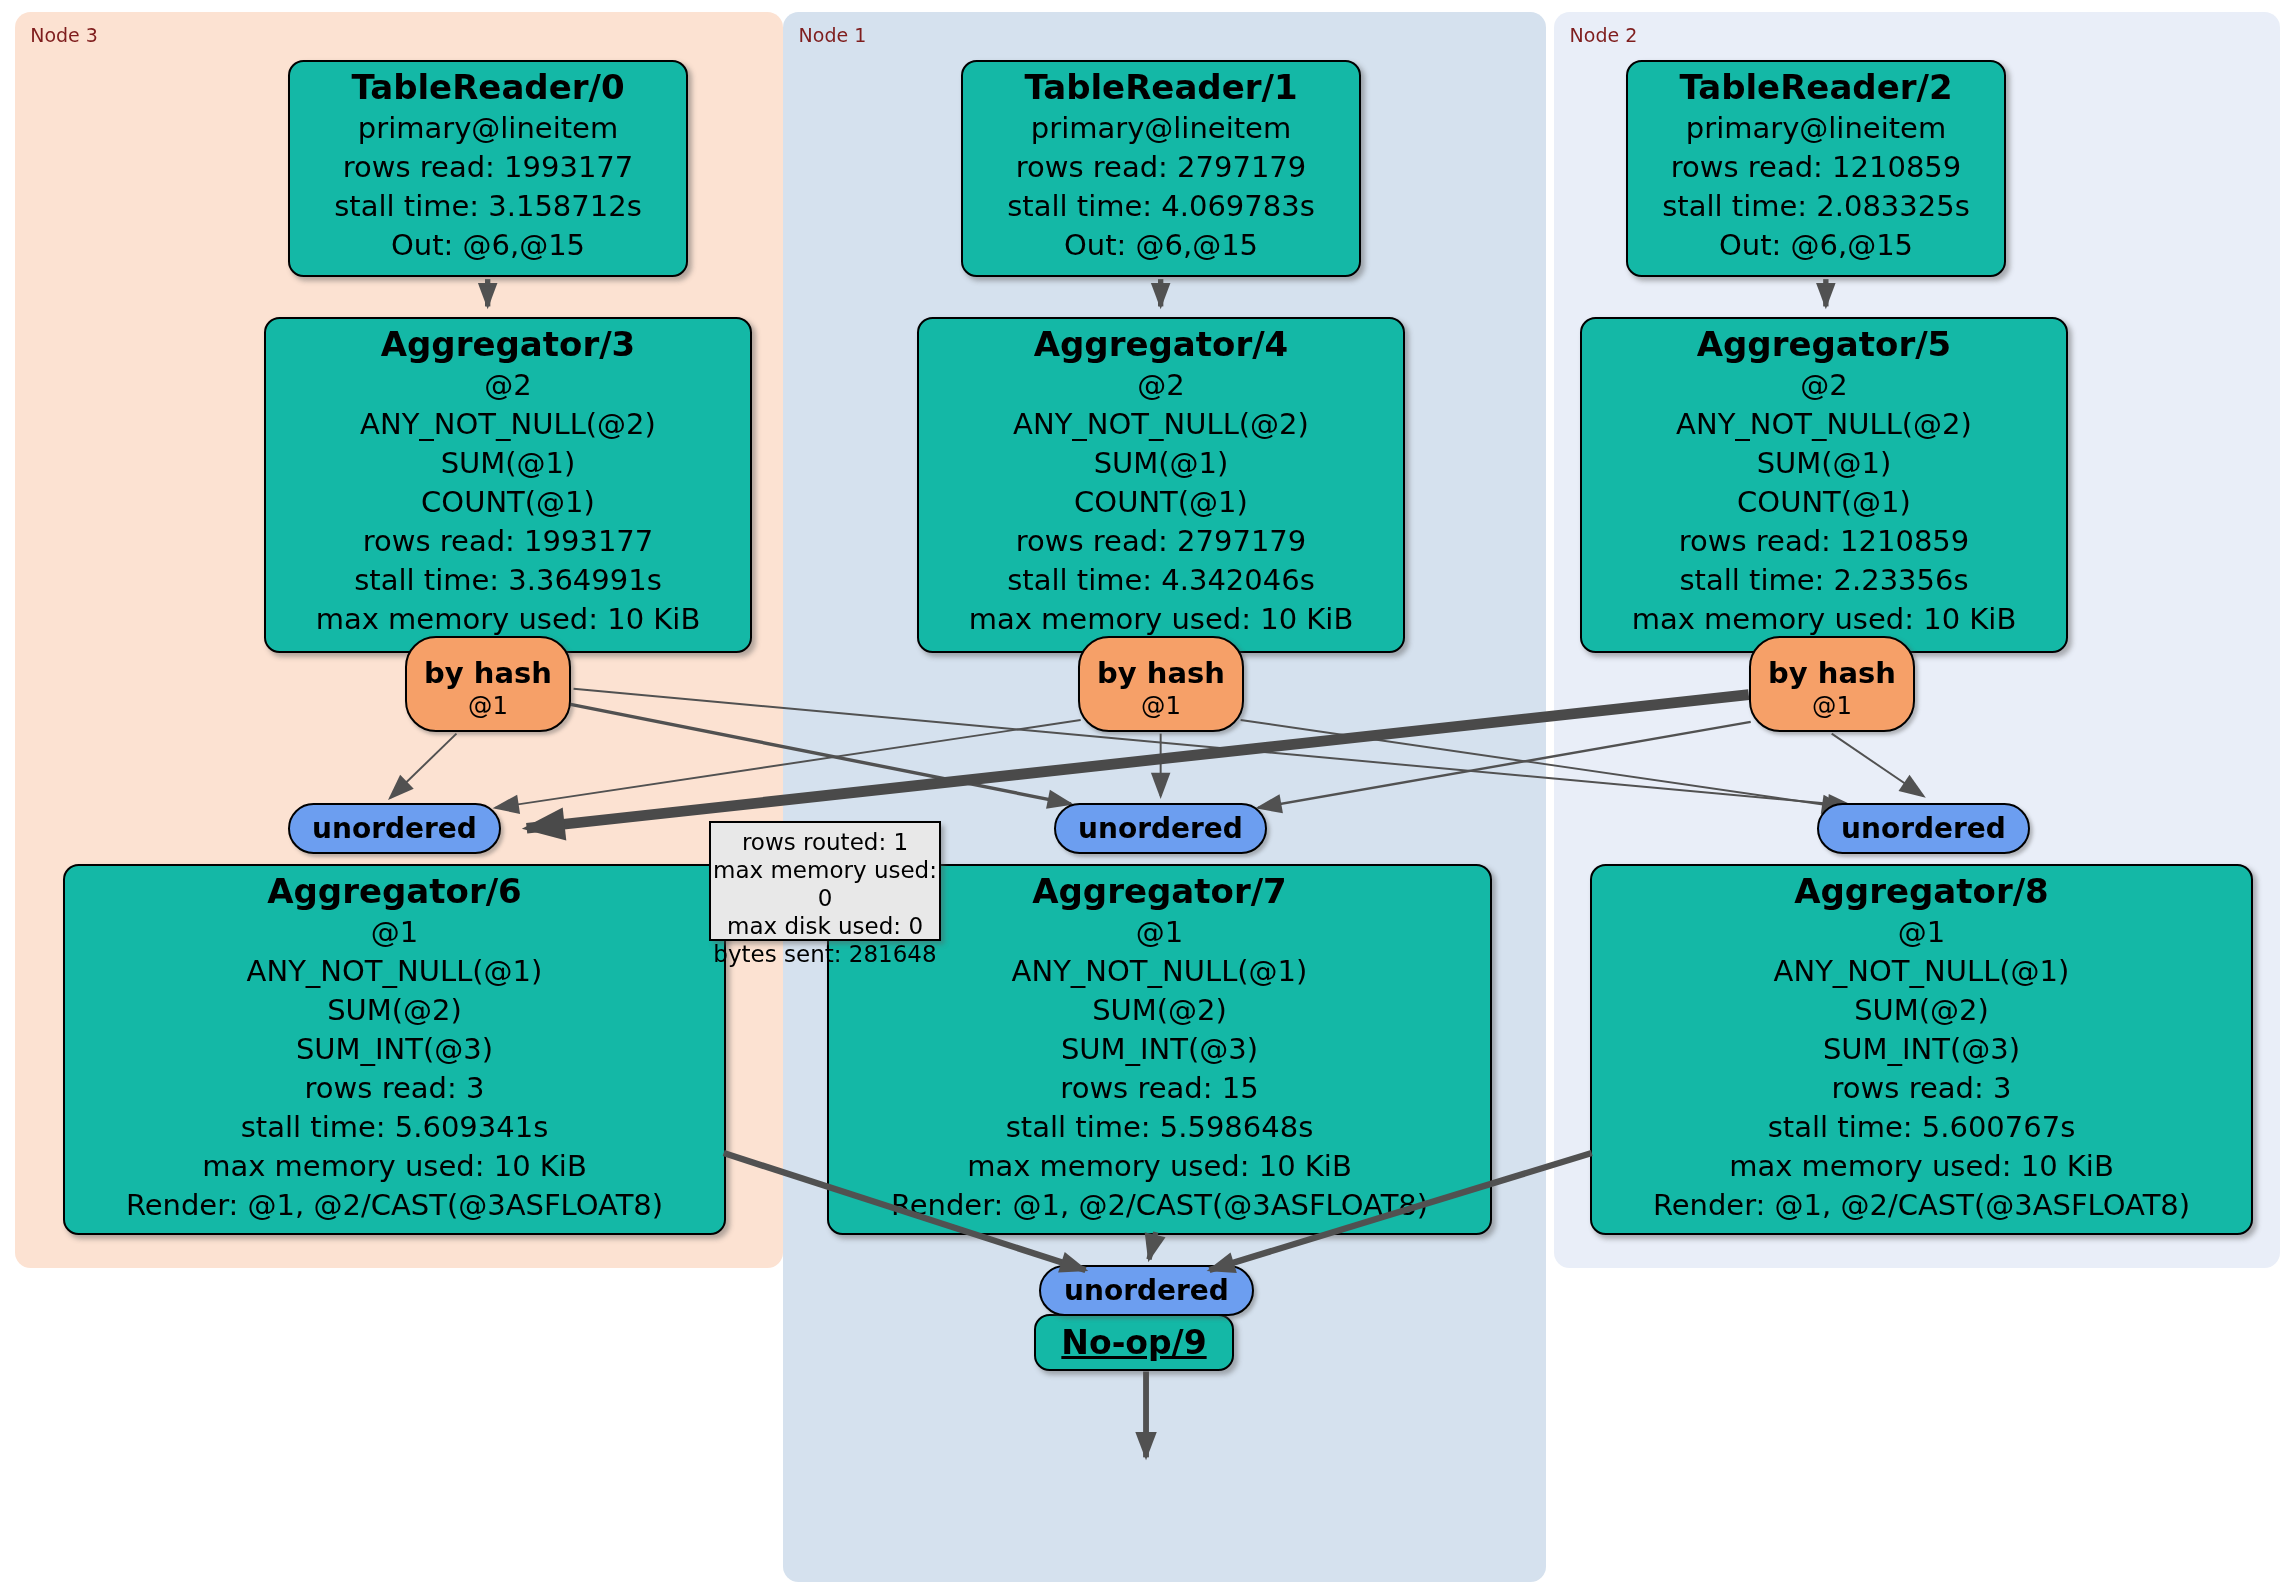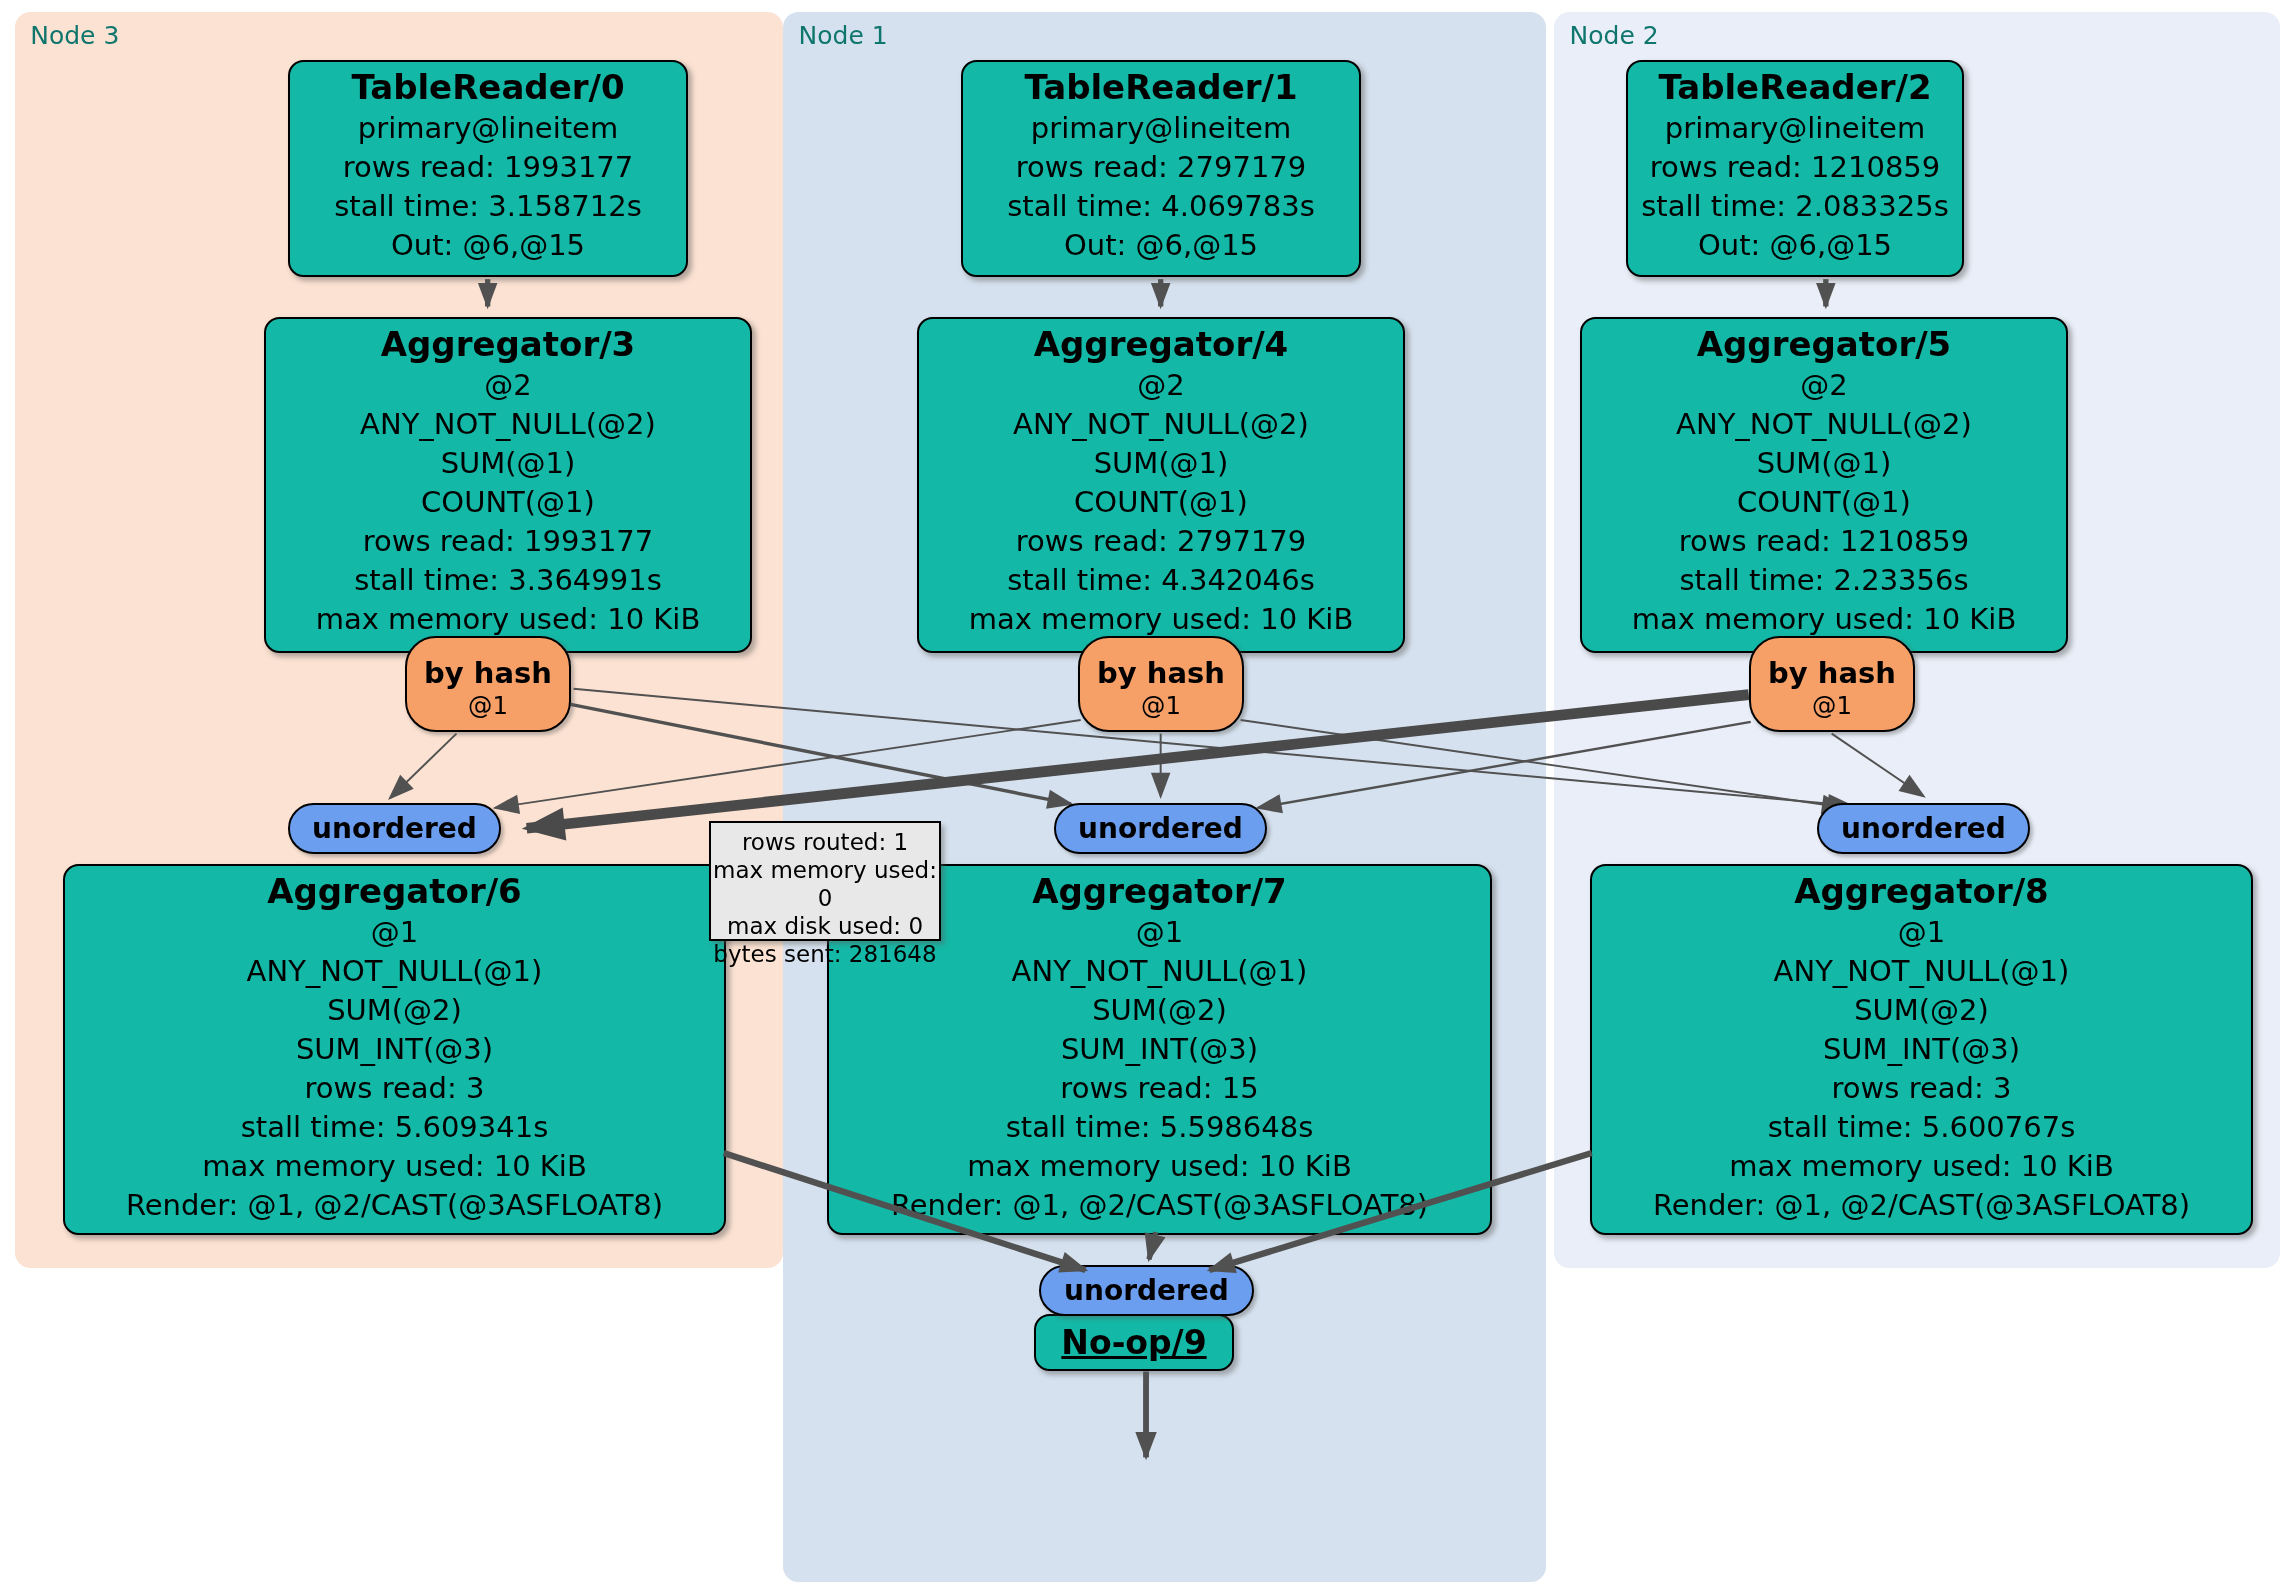--- a/index.html
+++ b/index.html
@@ -2,21 +2,21 @@
 <html><head>
 <meta charset="utf-8">
 <style>
   html,body { margin:0; padding:0; background:#ffffff; }
   .canvas {
     position:relative; width:2294px; height:1596px;
     font-family:"DejaVu Sans","Liberation Sans",sans-serif;
     color:#000; overflow:hidden; background:#fff;
   }
   .region { position:absolute; border-radius:15.6px; z-index:0; }
-  .region-label { font-size:25px; line-height:33px; padding:7.8px 0 0 15.6px; color:#0f766e; }
+  .region-label { font-size:19px; line-height:33px; padding:7.8px 0 0 15.6px; color:#7f1d1d; }
   .edge-layer { position:absolute; left:0; top:0; width:2294px; height:1596px; pointer-events:none; }
   .edges-lower { z-index:1; }
   .edges-upper { z-index:4; }
   .proc {
     position:absolute; z-index:2; background:#14b8a6;
     border:2.9px solid #000; border-radius:15.6px; text-align:center;
     box-shadow:3.9px 3.9px 4.9px rgba(90,90,90,0.45); box-sizing:border-box;
     padding-top:3.9px;
   }
   .proc .title { font-weight:bold; font-size:34px; line-height:43px; }
@@ -94,21 +94,21 @@
   </div>
   <div class="proc" style="left:961px; top:60px; width:400px; height:217px;">
     <div class="title">TableReader/1</div>
     <div class="lines">
         <div>primary@lineitem</div>
         <div>rows read: 2797179</div>
         <div>stall time: 4.069783s</div>
         <div>Out: @6,@15</div>
       </div>
   </div>
-  <div class="proc" style="left:1626px; top:60px; width:338px; height:217px;">
+  <div class="proc" style="left:1626px; top:60px; width:380px; height:217px;">
     <div class="title">TableReader/2</div>
     <div class="lines">
         <div>primary@lineitem</div>
         <div>rows read: 1210859</div>
         <div>stall time: 2.083325s</div>
         <div>Out: @6,@15</div>
       </div>
   </div>
 
   <div class="proc" style="left:244px; top:317px; width:488px; height:336px;margin-left:20px;">

